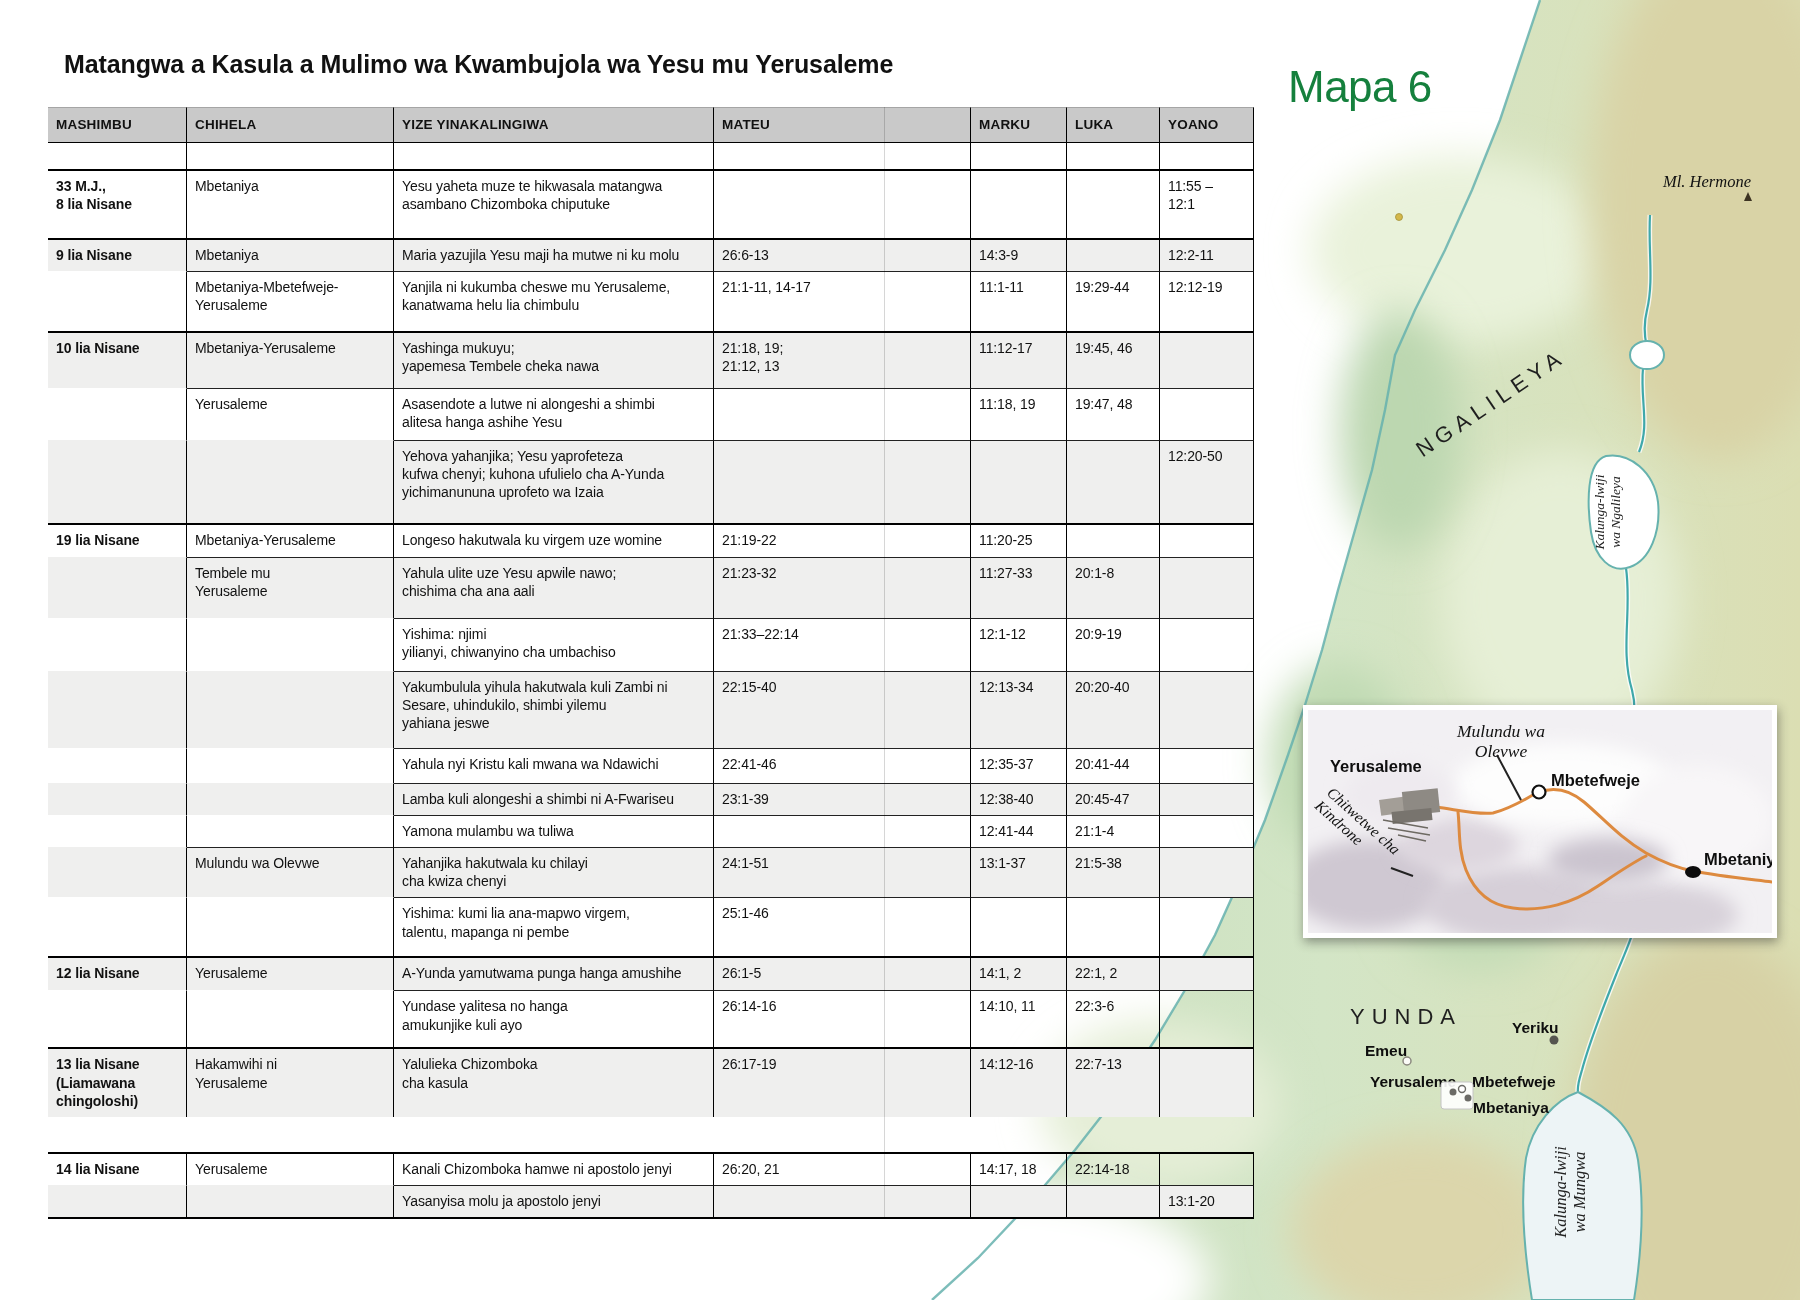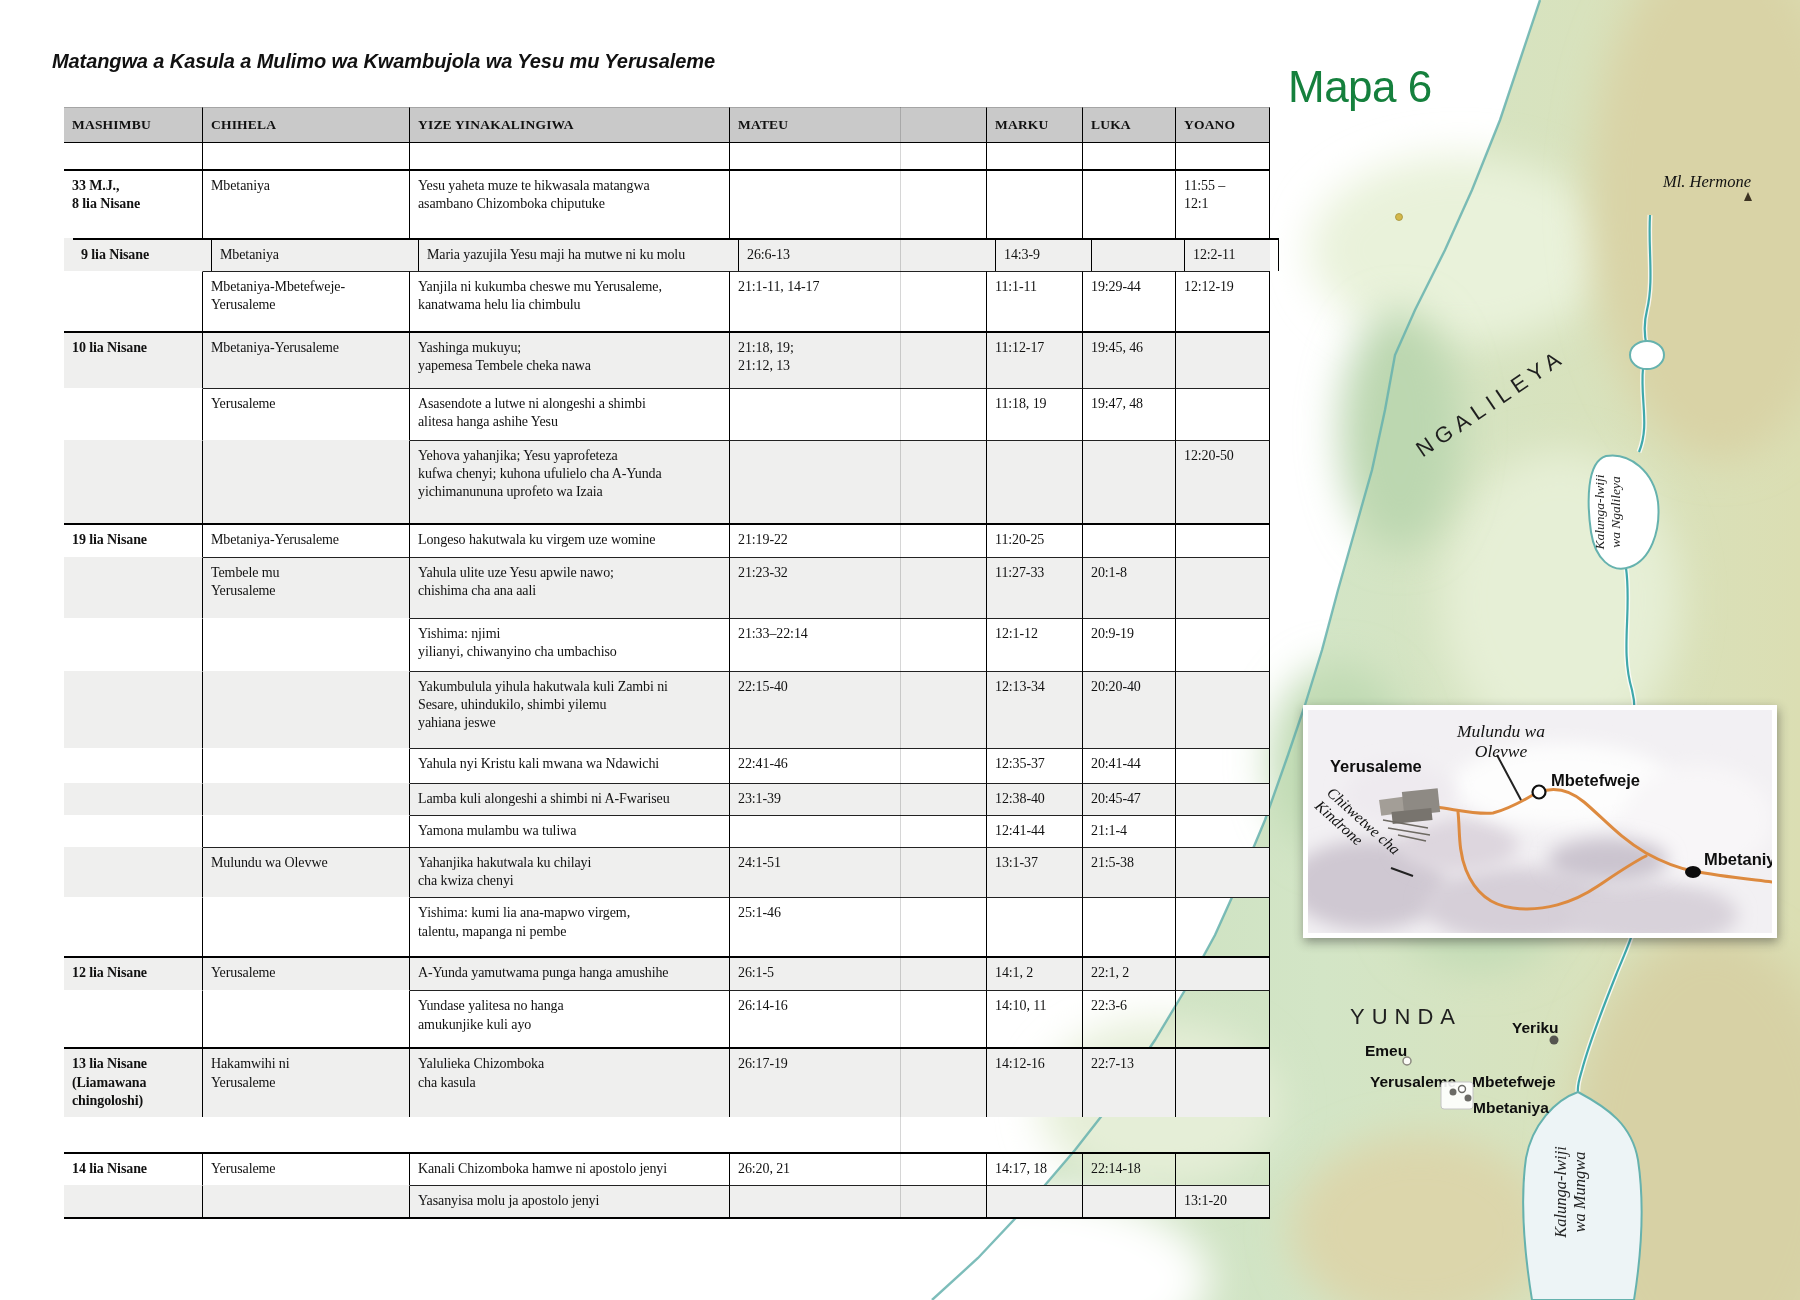--- a/index.html
+++ b/index.html
@@ -1,21 +1,21 @@
 <!DOCTYPE html>
 <html><head>
 <meta charset="utf-8">
 <style>
   html,body{margin:0;padding:0;background:#fff;}
   #page{position:relative;width:1800px;height:1300px;background:#fff;overflow:hidden;
         font-family:"Liberation Sans",sans-serif;color:#111;}
   
-  #page-title{position:absolute;left:52px;top:50px;font-size:20px;font-weight:bold;letter-spacing:-0.1px;font-style:italic;}
+  #page-title{position:absolute;left:64px;top:50px;font-size:25px;font-weight:bold;letter-spacing:-0.1px;}
   #map-title{position:absolute;left:1288px;top:62px;font-size:44px;letter-spacing:-0.5px;color:#15803d;}
-  #table-wrap{position:absolute;left:64px;top:107px;width:1206px;border-bottom:2px solid #000;background:transparent;font-family:Liberation Serif, serif;}
+  #table-wrap{position:absolute;left:48px;top:107px;width:1206px;border-bottom:2px solid #000;background:transparent;}
   .trow{display:flex;align-items:stretch;}
   .trow.shade{background:#efefee;}
   .cell{box-sizing:border-box;border-right:1px solid #000;padding:6px 8px 7px 8px;
         font-size:14px;line-height:1.3;letter-spacing:-0.1px;white-space:pre-line;}
   .trow.body .cell{border-top:1px solid #222;}
   .trow.tk .cell{border-top:2px solid #000;}
   .trow.body .cell.cont{border-top-color:transparent;}
   .trow.header .cell{background:#c9c9c9;border-top:1px solid #a5a5a5;border-bottom:1px solid #000;
         font-weight:bold;font-size:13.5px;letter-spacing:0.2px;padding-top:8px;padding-bottom:8px;}
   .trow.spacer{height:26px;background:#fff;}
@@ -142,21 +142,21 @@
 8 lia Nisane</div>
           <div class="cell c1">Mbetaniya</div>
           <div class="cell c2">Yesu yaheta muze te hikwasala matangwa
 asambano Chizomboka chiputuke</div>
           <div class="cell c3"></div>
           <div class="cell c4"></div>
           <div class="cell c5"></div>
           <div class="cell c6">11:55 –
 12:1</div>
         </div>
-        <div class="trow body tk shade" style="min-height: 31px; padding-left: 9px;">
+        <div class="trow body tk shade" style="min-height: 31px;">
           <div class="cell c0">9 lia Nisane</div>
           <div class="cell c1">Mbetaniya</div>
           <div class="cell c2">Maria yazujila Yesu maji ha mutwe ni ku molu</div>
           <div class="cell c3">26:6-13</div>
           <div class="cell c4">14:3-9</div>
           <div class="cell c5"></div>
           <div class="cell c6">12:2-11</div>
         </div>
         <div class="trow body tn" style="min-height: 60px;">
           <div class="cell c0 cont"></div>

